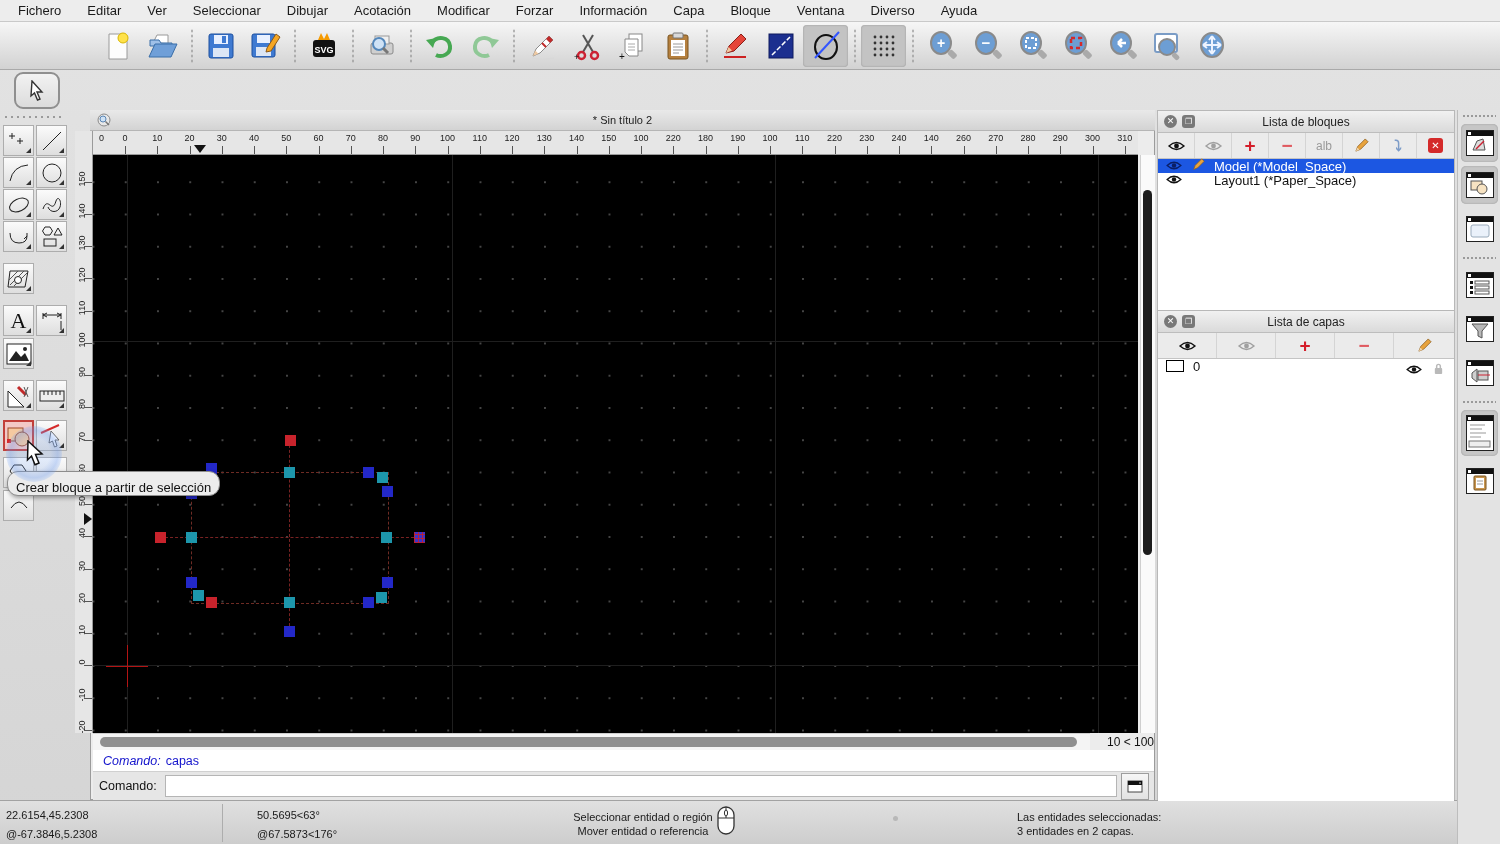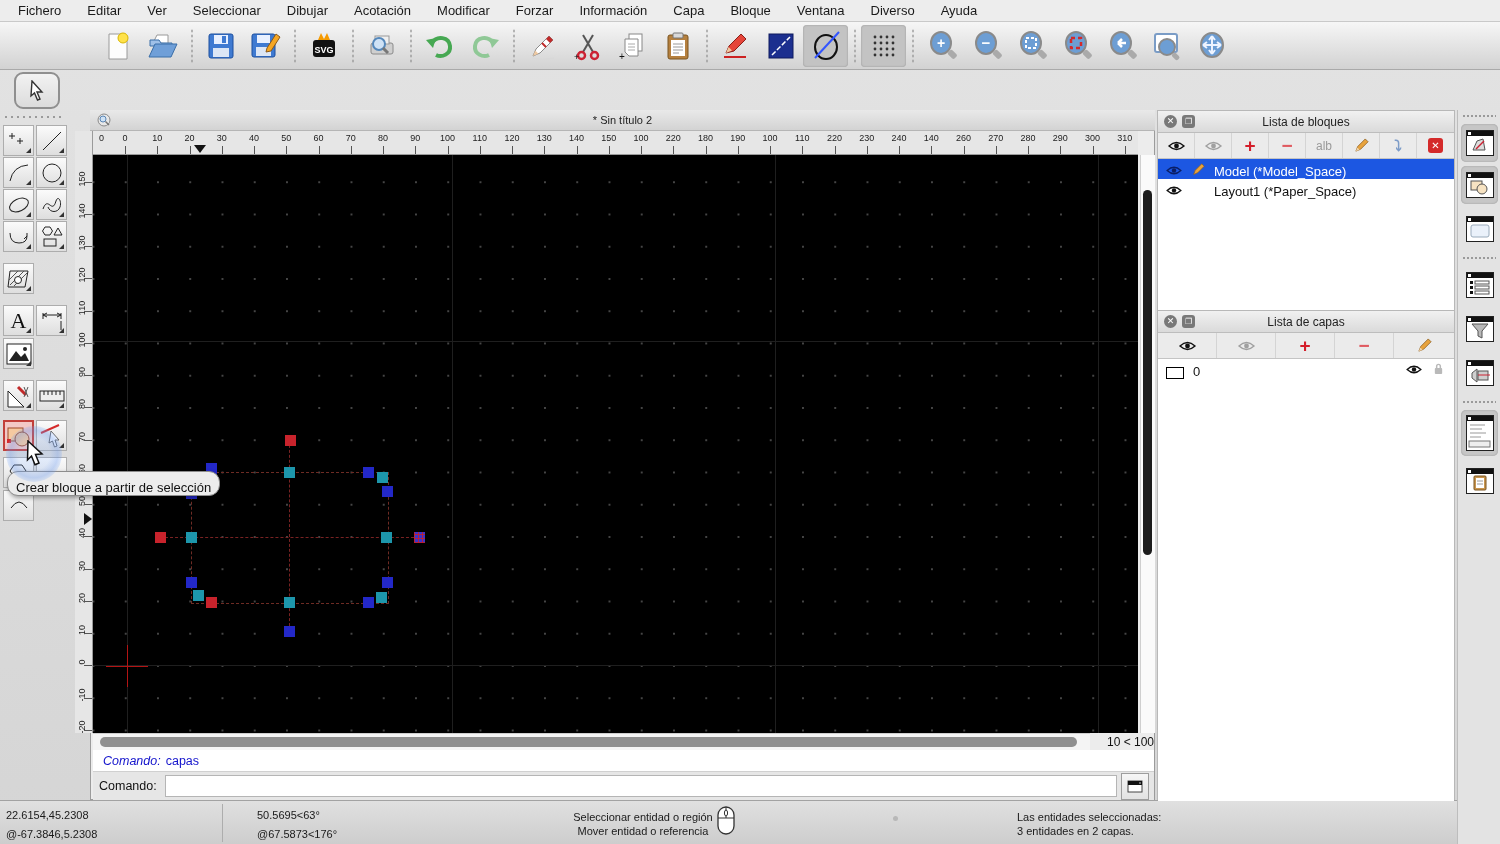--- a/index.html
+++ b/index.html
@@ -63,21 +63,21 @@
   .sb-line{position:absolute;white-space:nowrap;}
   
   .panel{position:absolute;left:1157px;width:298px;background:#ececec;border:1px solid #b8b8b8;box-sizing:border-box;}
   .p-head{height:21px;background:linear-gradient(#f1f1f1,#dadada);border-bottom:1px solid #bdbdbd;display:flex;align-items:center;position:relative;}
   .p-title{position:absolute;left:0;right:0;text-align:center;font-size:12px;color:#222;}
   .p-circle{width:13px;height:13px;border-radius:50%;background:#787878;color:#fff;font-size:9px;line-height:13px;text-align:center;margin-left:6px;z-index:2;}
   .p-sq{width:13px;height:13px;border-radius:3px;background:#787878;color:#fff;font-size:8px;line-height:13px;text-align:center;margin-left:5px;z-index:2;}
   .p-tools{display:flex;border-bottom:1px solid #c4c4c4;background:#ebebeb;}
   .p-tool{height:25px;display:flex;align-items:center;justify-content:center;border-right:1px solid #d4d4d4;box-sizing:border-box;}
   .p-list{background:#fff;}
-  .p-row{height:20px;display:flex;align-items:flex-end;font-size:13px;color:#111;position:relative;}
+  .p-row{height:14px;display:flex;align-items:center;font-size:13px;color:#111;position:relative;}
   .p-row.sel{background:#1c57e2;color:#fff;}
   .swatch{width:16px;height:10px;border:1px solid #000;margin-left:8px;flex:0 0 auto;}
   .rowname{margin-left:9px;}
   .rt-ic{position:absolute;}
   .plus{color:#d41e2a;font-size:19px;font-weight:bold;line-height:1;}
   .minus{color:#e05a60;font-size:19px;font-weight:bold;line-height:1;}
   .alb{color:#9a9a9a;font-size:12px;}
   .redx{width:15px;height:15px;background:#d42a2a;border-radius:3px;color:#fff;font-size:10px;line-height:15px;text-align:center;}
   .dnarrow{color:#7d9cc8;font-size:15px;font-weight:bold;}
   

